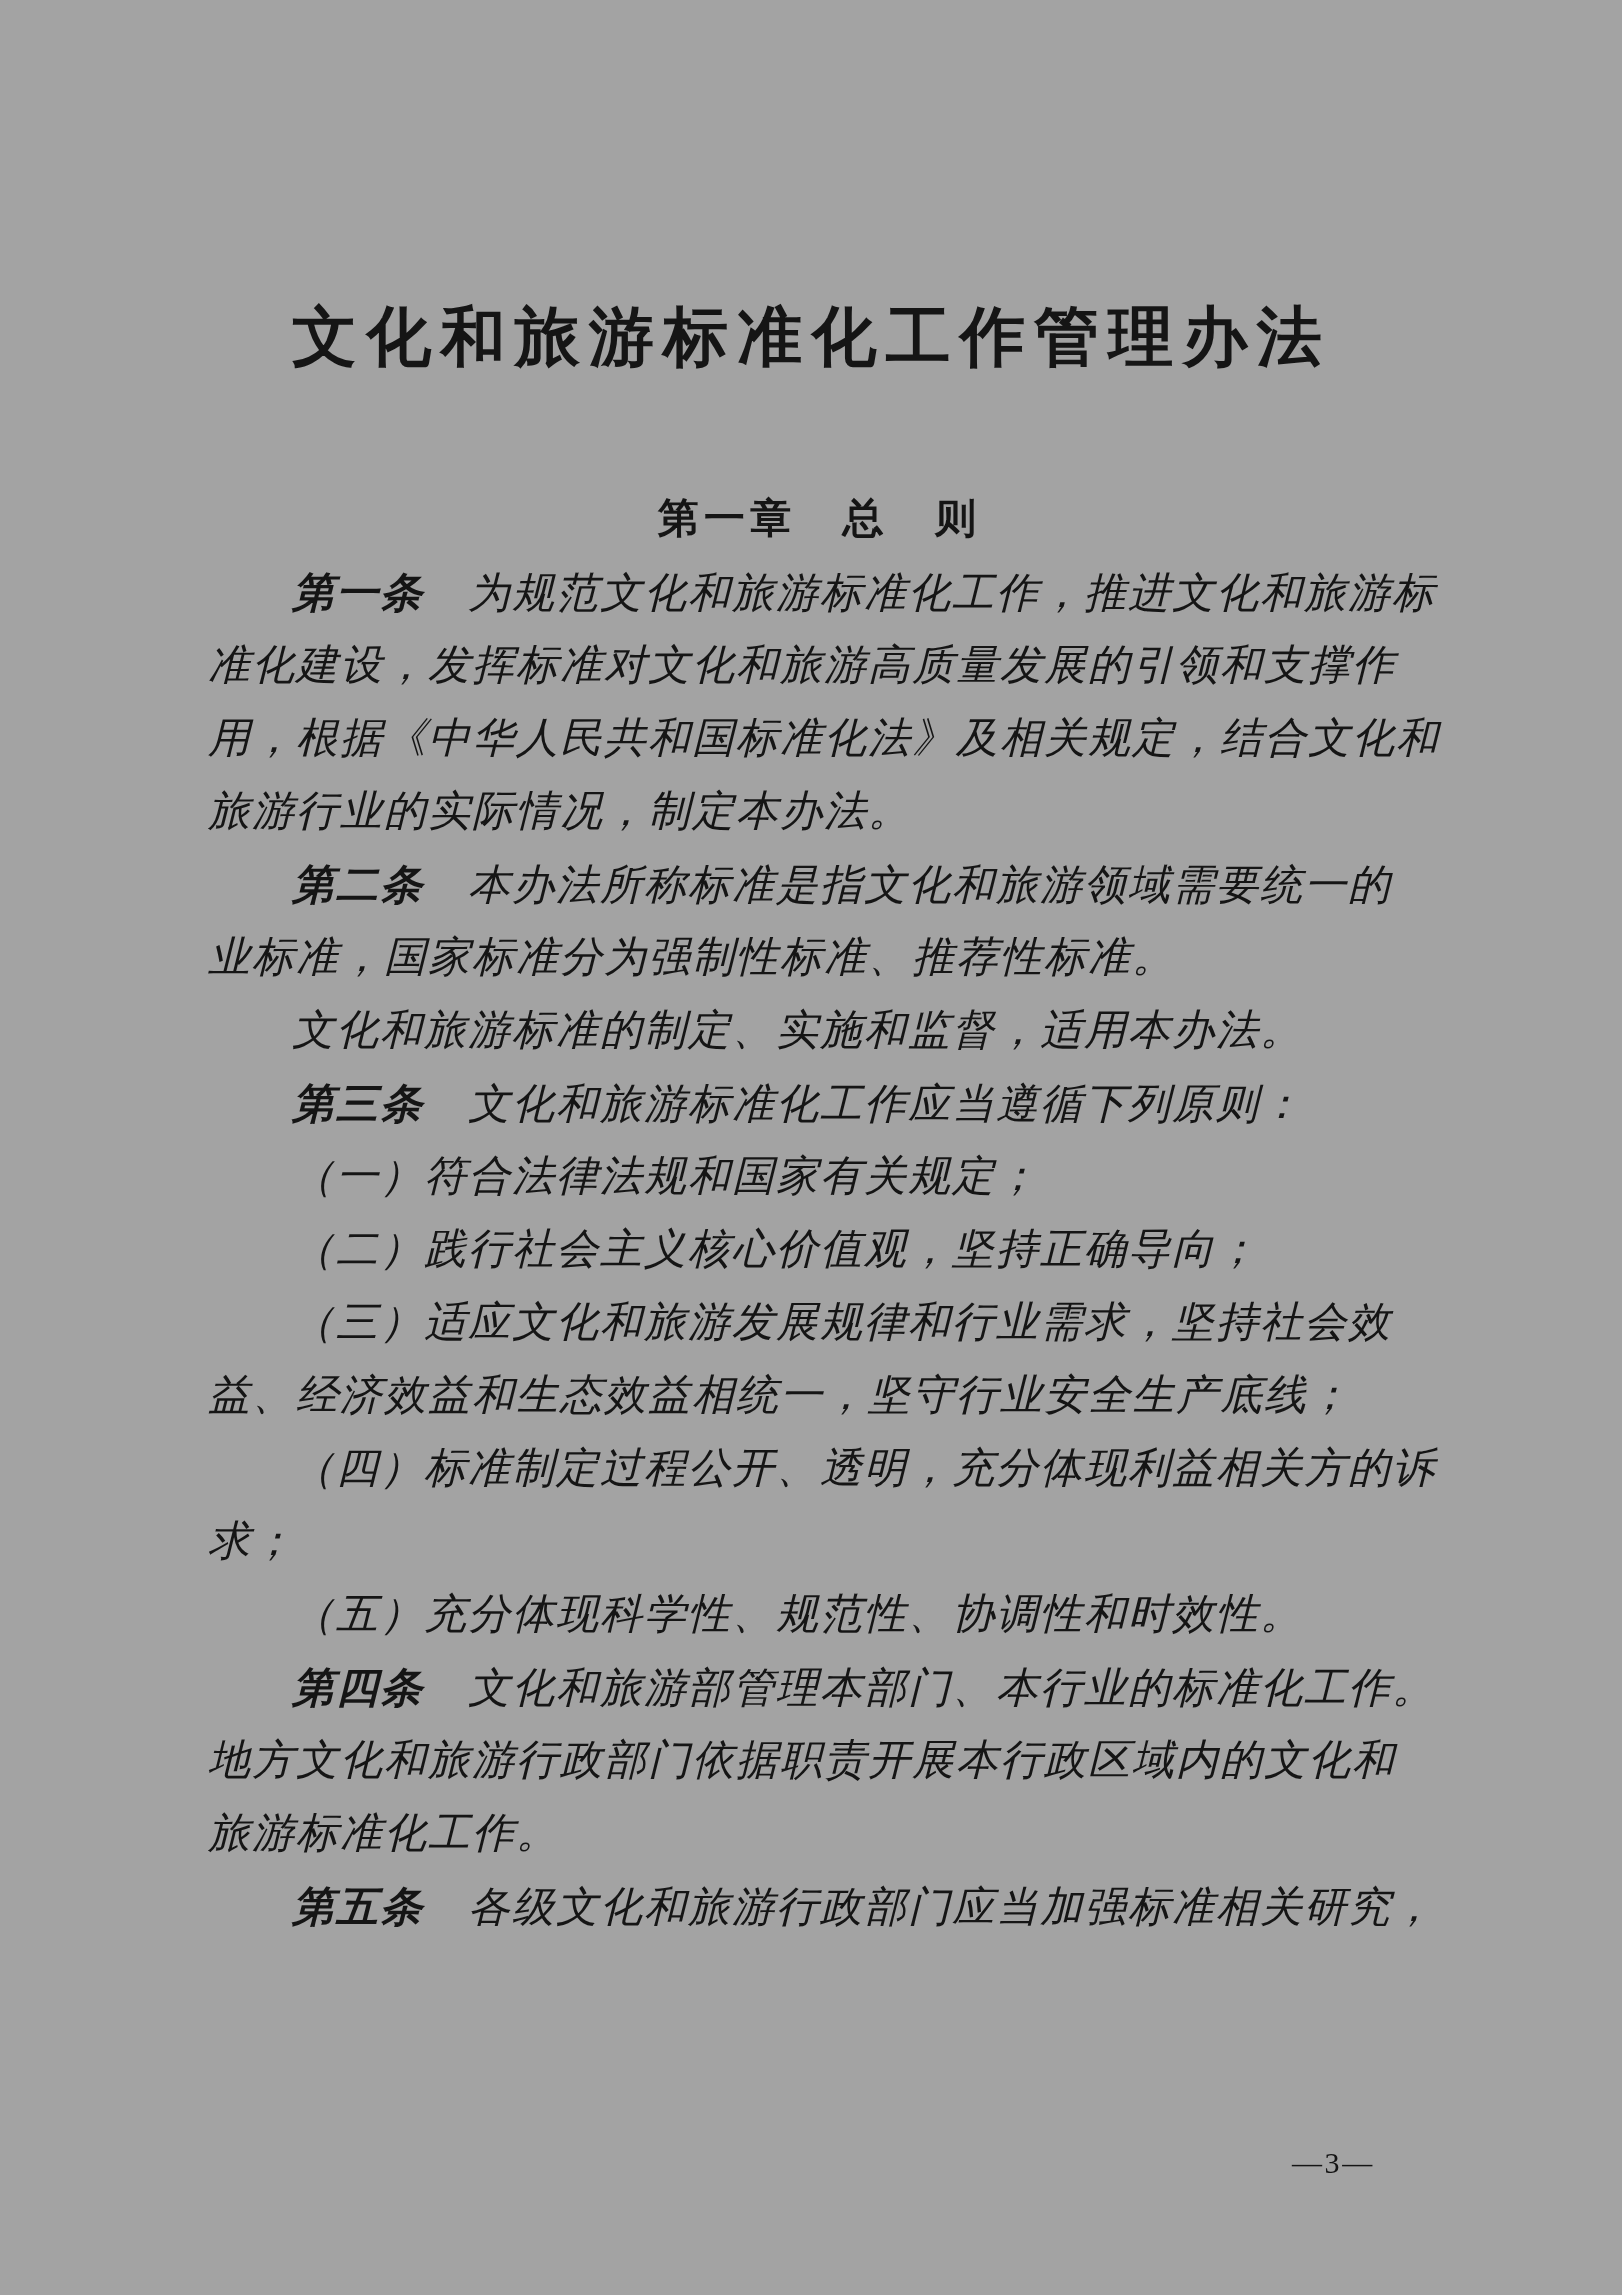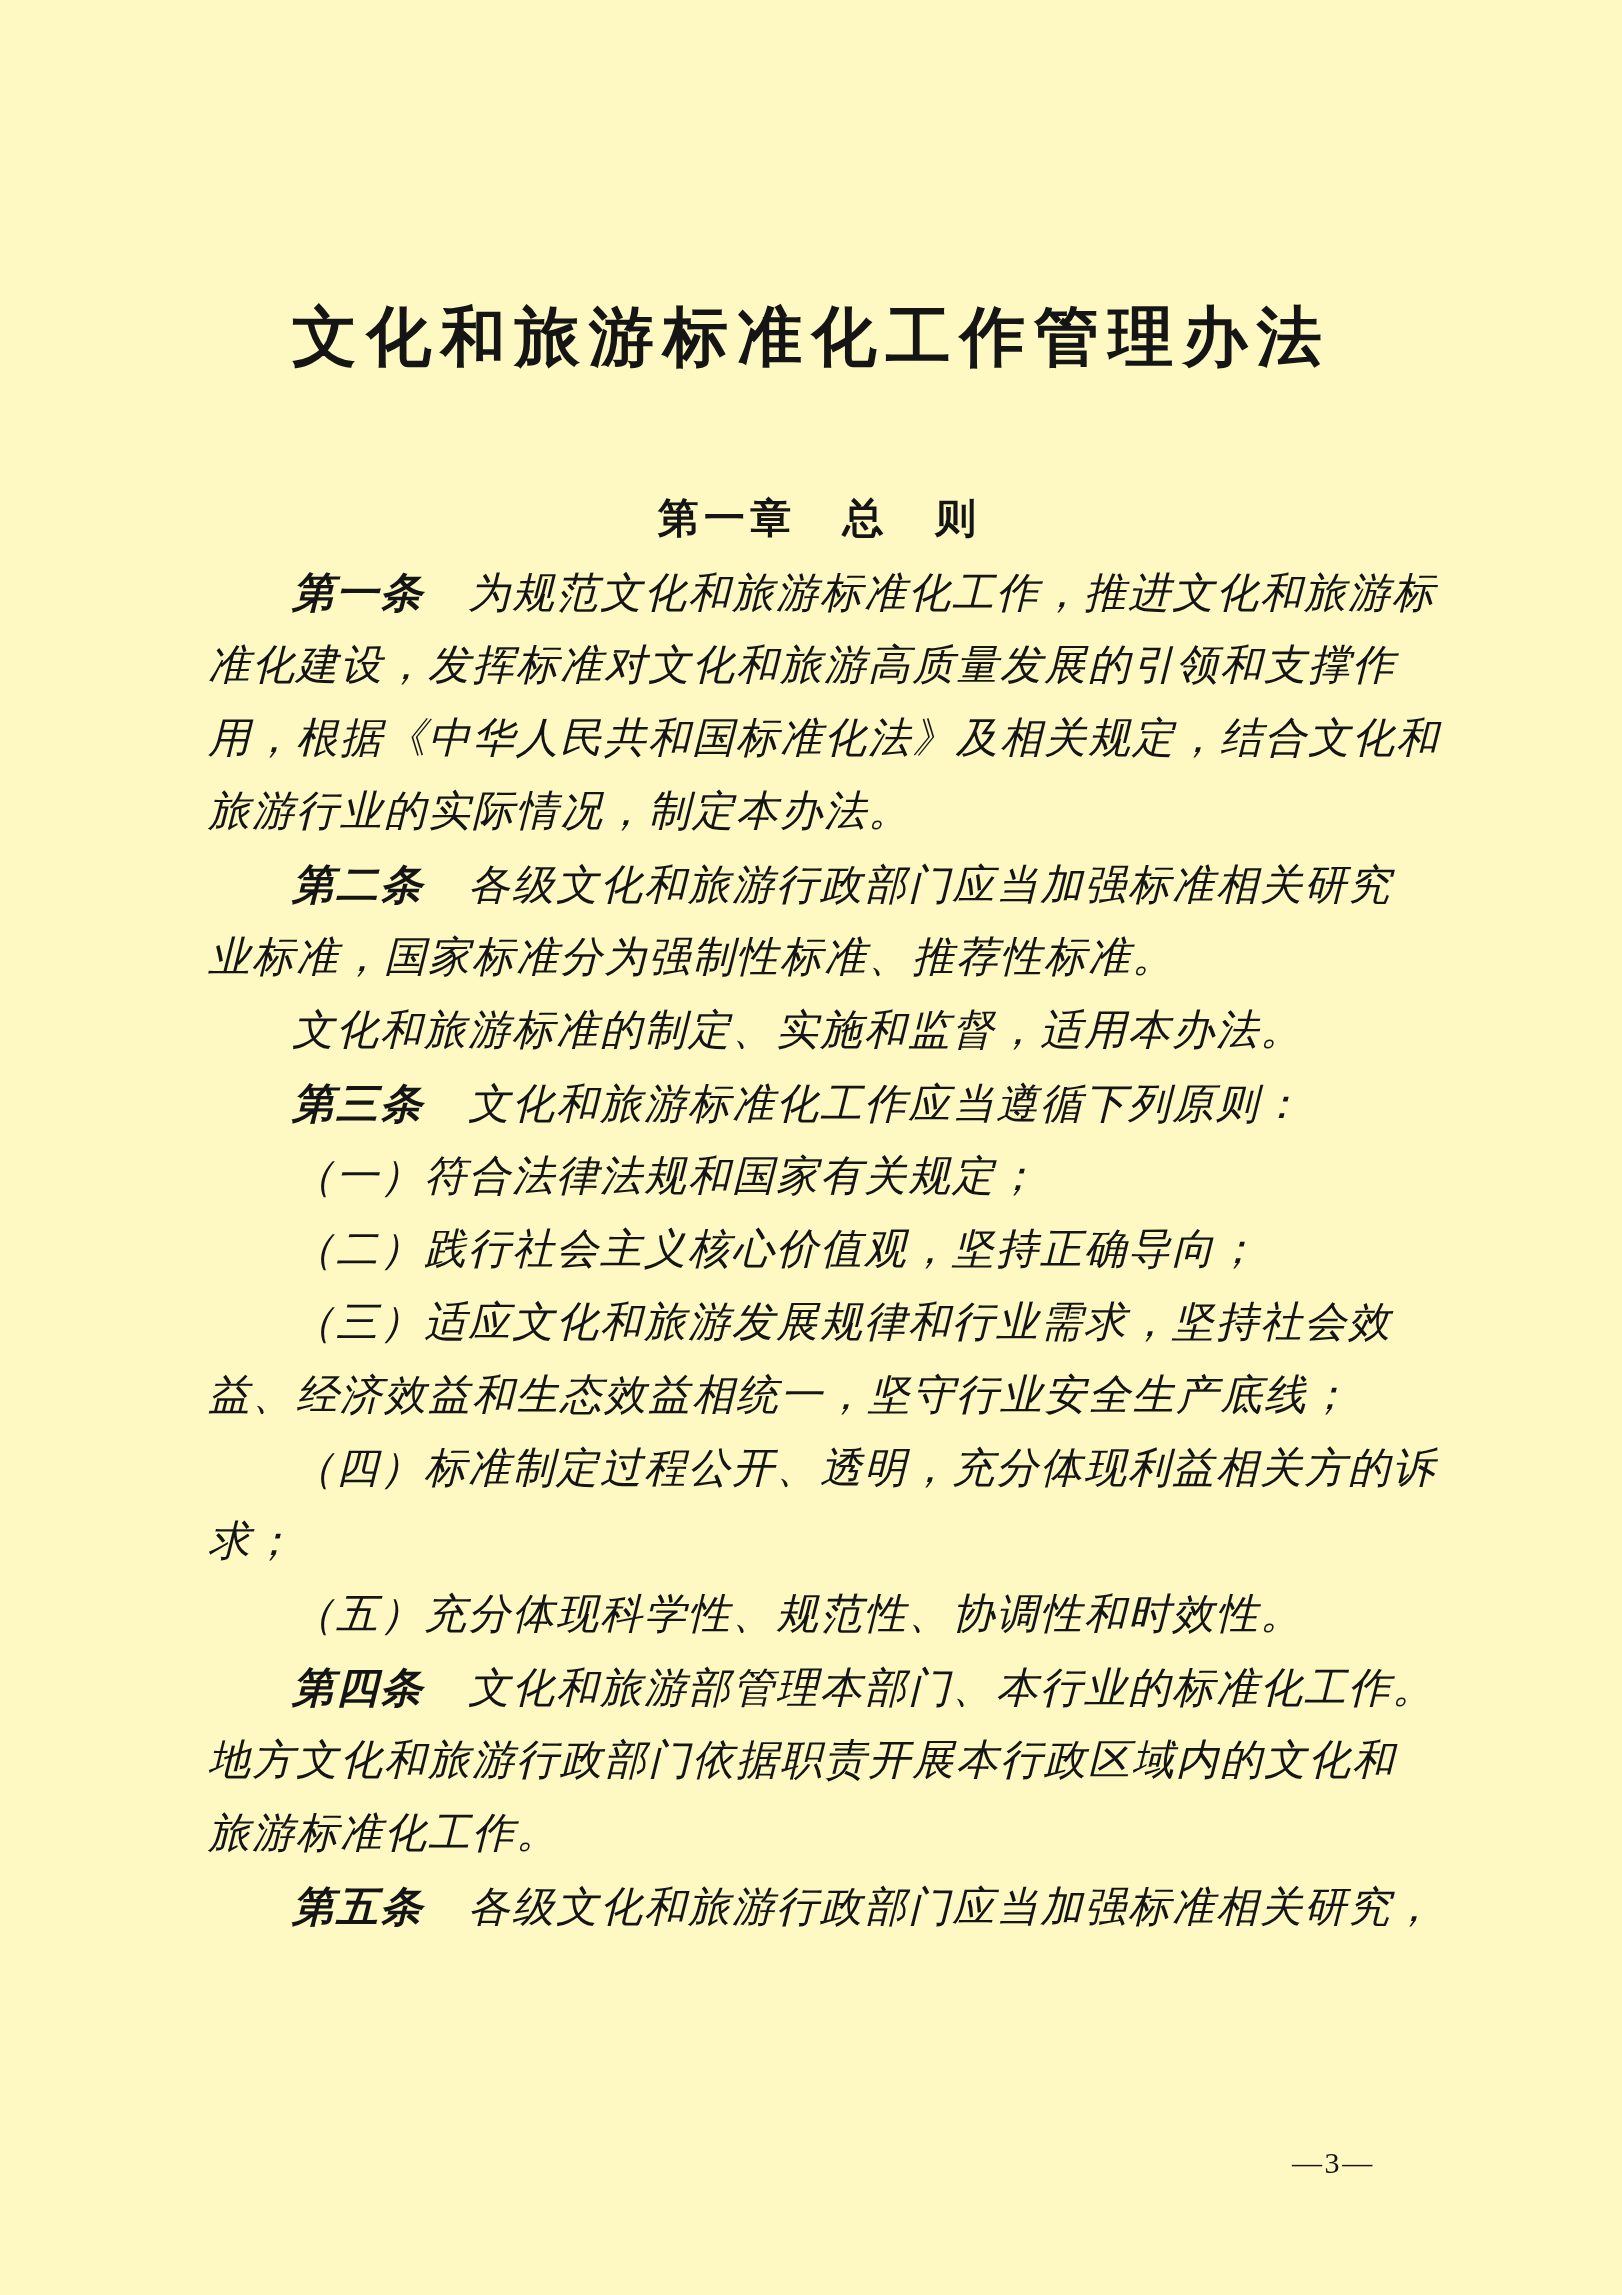--- a/index.html
+++ b/index.html
@@ -4,21 +4,21 @@
 <style>
   html, body {
     margin: 0;
     padding: 0;
     background: #ffffff;
   }
   .page {
     position: relative;
     width: 1623px;
     height: 2295px;
-    background: #fef9c3;
+    background: #a3a3a3;
     color: #151515;
     overflow: hidden;
   }
   .doc-title {
     position: absolute;
     top: 293px;
     left: 0;
     width: 100%;
     margin: 0;
     text-align: center;
@@ -93,21 +93,21 @@
 
     <div class="line">
       <span class="line-text">用，根据《中华人民共和国标准化法》及相关规定，结合文化和</span>
     </div>
 
     <div class="line">
       <span class="line-text">旅游行业的实际情况，制定本办法。</span>
     </div>
 
     <div class="line indent">
-      <span class="article-number">第二条</span><span class="line-text">　各级文化和旅游行政部门应当加强标准相关研究</span>
+      <span class="article-number">第二条</span><span class="line-text">　本办法所称标准是指文化和旅游领域需要统一的</span>
     </div>
 
 
     <div class="line">
       <span class="line-text">业标准，国家标准分为强制性标准、推荐性标准。</span>
     </div>
 
     <div class="line indent">
       <span class="line-text">文化和旅游标准的制定、实施和监督，适用本办法。</span>
     </div>

